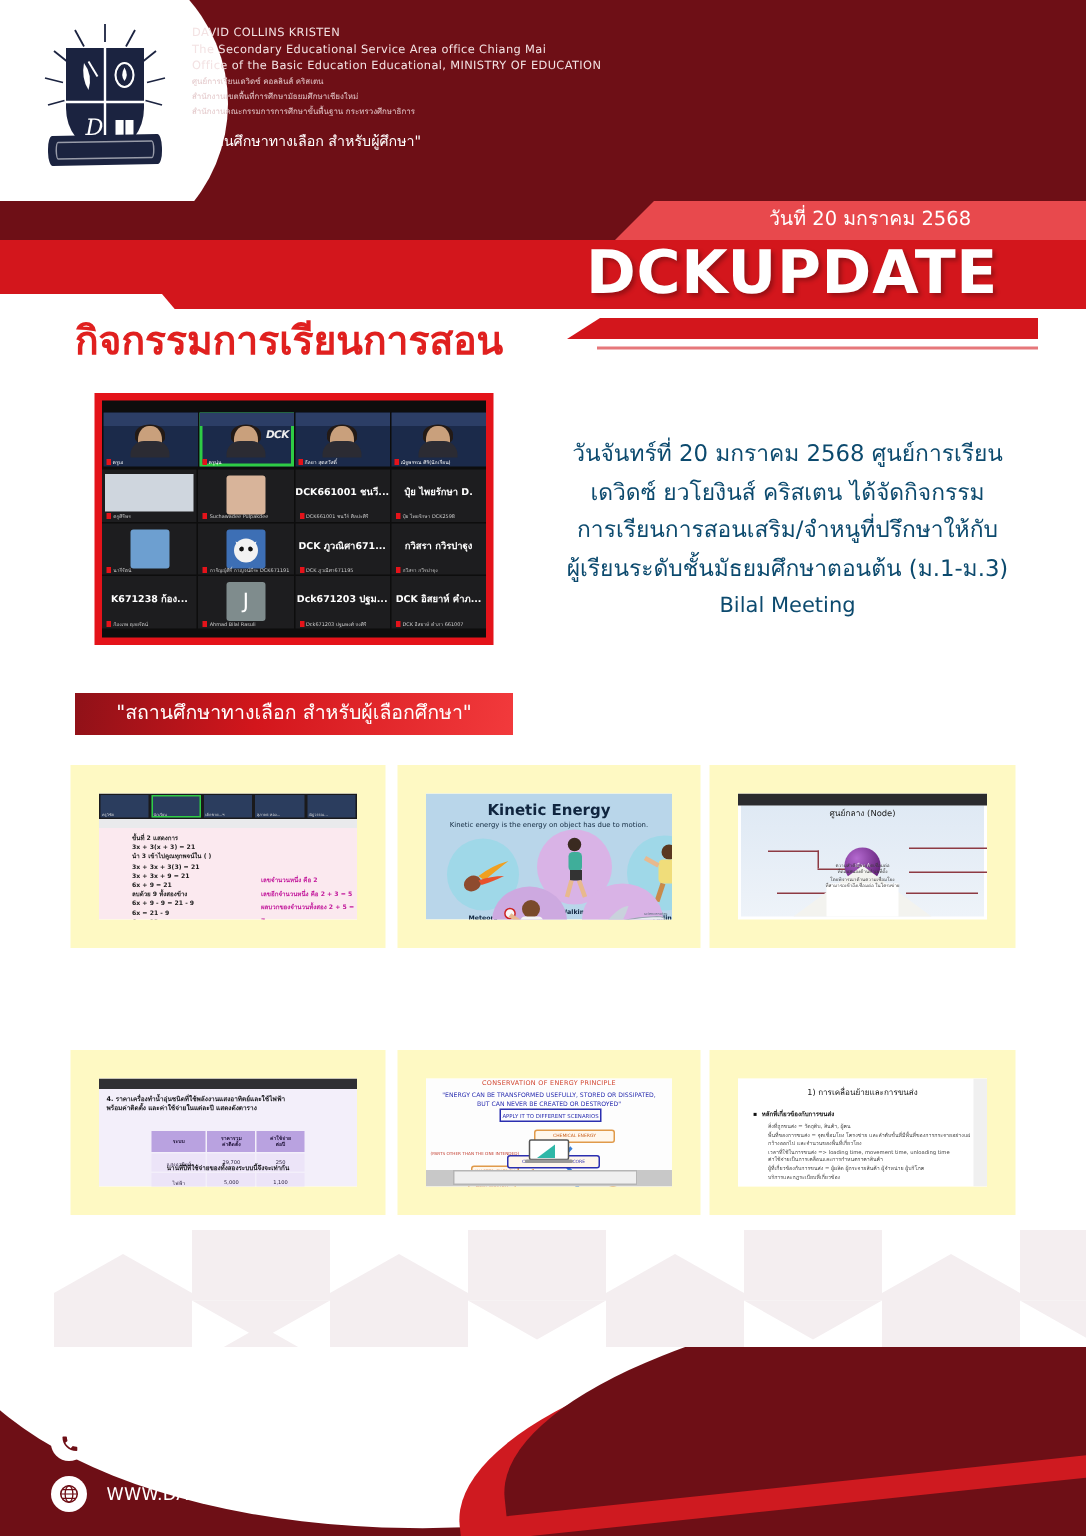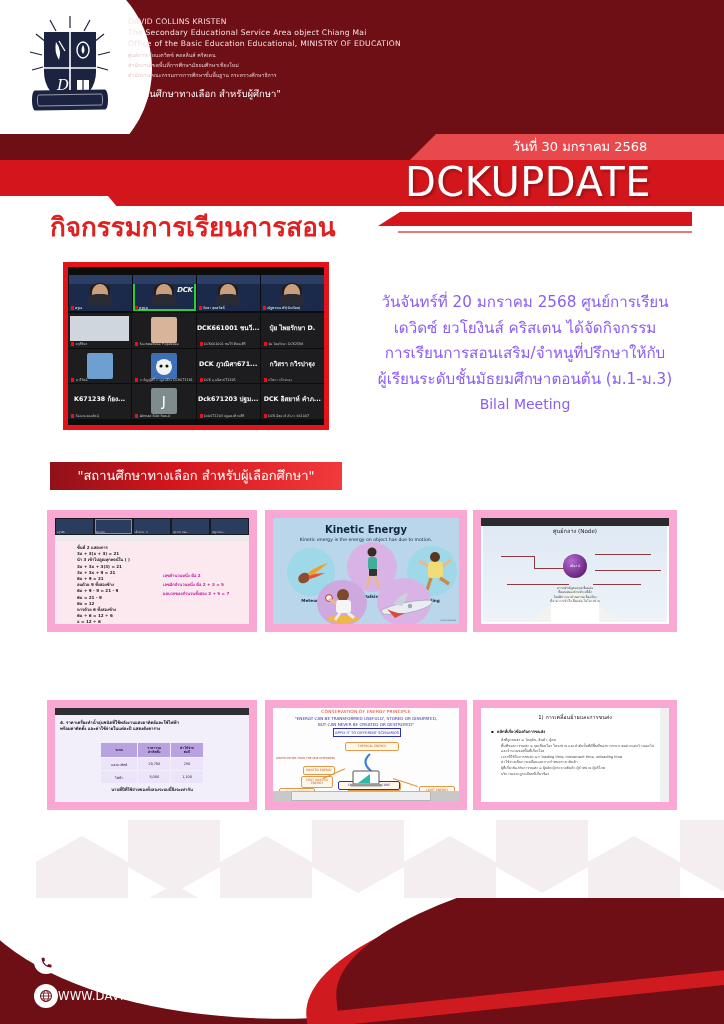--- a/index.html
+++ b/index.html
@@ -22,21 +22,21 @@
 
   
   .band{position:absolute;left:0;top:134px;width:724px;height:72px;background:#d3161c;}
   .band-dark{position:absolute;left:0;top:134px;width:480px;height:26px;background:#6e0f16;}
   .band-dark:after{content:"";position:absolute;right:-28px;top:0;border-top:26px solid #6e0f16;border-right:28px solid transparent;}
   .date-chip{position:absolute;left:436px;top:134px;width:288px;height:26px;background:#e8494d;}
   .date-chip:before{content:"";position:absolute;left:-26px;top:0;border-bottom:26px solid #e8494d;border-left:26px solid transparent;}
   .date-txt{position:absolute;left:0;top:0;width:288px;height:26px;line-height:26px;text-align:center;
             color:#ffffff;font-size:13px;}
   .dck-title{position:absolute;left:350px;top:158px;width:356px;height:48px;line-height:48px;text-align:center;
-             color:#ffffff;font-size:40px;font-weight:normal;letter-spacing:.5px;
+             color:#ffffff;font-size:40px;font-weight:bold;letter-spacing:.5px;
              text-shadow:2px 2px 3px rgba(0,0,0,.28);}
   .band-notch{position:absolute;left:0;top:196px;width:108px;height:26px;background:#ffffff;}
   .band-notch:after{content:"";position:absolute;left:108px;top:0;border-bottom:26px solid #ffffff;border-right:22px solid transparent;}
 
   
   .sec-title{position:absolute;left:50px;top:206px;font-size:26px;color:#e0201f;font-weight:bold;}
   .sec-deco{position:absolute;left:400px;top:212px;width:292px;height:14px;background:#d3161c;}
   .sec-deco:before{content:"";position:absolute;left:-22px;top:0;border-bottom:14px solid #d3161c;border-left:22px solid transparent;}
   .sec-rule{position:absolute;left:398px;top:231px;width:294px;height:2px;background:#e6777a;}
 
@@ -66,25 +66,25 @@
   .av-blue{background:#6d9fd0;}
   .av-letter{background:#7f8c8d;color:#fff;font-size:14px;text-align:center;line-height:26px;}
   .av-wide{position:absolute;left:2px;top:3px;right:2px;bottom:7px;background:#cfd6de;}
 
   .hero-cap{position:absolute;left:50px;top:462px;width:292px;height:28px;line-height:28px;text-align:center;
             color:#ffffff;font-size:13px;
             background:linear-gradient(100deg,#8f1118 0%,#d3161c 42%,#f23a3c 100%);}
 
   
   .body-txt{position:absolute;left:342px;top:290px;width:366px;text-align:center;
-            color:#8b5cf6;font-size:15.2px;line-height:25.5px;}
+            color:#0c4a6e;font-size:15.2px;line-height:25.5px;}
   .body-txt .en{font-size:14px;}
 
   
-  .thumb{position:absolute;background:#f9a8d4;padding:8px;box-sizing:border-box;}
+  .thumb{position:absolute;background:#fef9c3;padding:19px;box-sizing:border-box;}
   .thumb .in{position:relative;width:100%;height:100%;overflow:hidden;background:#fff;}
   .t-r1{top:510px;height:122px;}
   .t-r2{top:700px;height:110px;}
   .t-c1{left:47px;width:210px;}
   .t-c2{left:265px;width:202px;}
   .t-c3{left:473px;width:204px;}
 
   
   .m-bar{position:absolute;left:0;top:0;width:100%;height:17px;background:#1a1a1c;display:flex;}
   .m-bar .mt{flex:1;margin:1px;background:#2b3d5e;position:relative;}
@@ -152,21 +152,21 @@
   .hex:after{top:100%;border-top:26px solid #f4eef0;}
   .footer{position:absolute;left:0;bottom:0;width:724px;height:126px;background:#6e0f16;overflow:hidden;}
   .f-wave{position:absolute;left:-40px;top:-78px;width:900px;height:190px;background:#ffffff;
           border-radius:0 0 58% 42%/0 0 100% 100%;transform:rotate(-5deg);}
   .f-red{position:absolute;left:300px;top:-16px;width:520px;height:120px;background:#cf1a20;
           border-radius:60% 0 0 0/90% 0 0 0;transform:rotate(-6deg);}
   .f-red2{position:absolute;left:330px;top:-34px;width:520px;height:120px;background:#6e0f16;
           border-radius:60% 0 0 0/90% 0 0 0;transform:rotate(-6deg);}
   .f-row{position:absolute;left:34px;display:flex;align-items:center;}
   .f-ic{width:24px;height:24px;border-radius:50%;background:#ffffff;display:flex;align-items:center;justify-content:center;flex:0 0 auto;}
-  .f-tx{color:#ffffff;font-size:11.6px;letter-spacing:.2px;white-space:nowrap;}
+  .f-tx{margin-left:13px;color:#ffffff;font-size:11.6px;letter-spacing:.2px;white-space:nowrap;}
 </style>
 </head>
 <body>
 
 <div class="poster">
 
   <div class="header">
     <div class="hdr-white-circle"></div>
     <div class="logo">
       <svg width="108" height="110" viewBox="0 0 108 110">
@@ -190,33 +190,33 @@
         <path d="M67 35 q3 5 0 9 q-3 -4 0 -9 Z" fill="#ffffff"></path>
         <text x="41" y="80" font-size="15" fill="#ffffff" font-family="DejaVu Serif,serif" font-style="italic">D</text>
         <path d="M61 70 h12 v12 h-12 z" fill="#ffffff"></path>
         <path d="M67 70 v12" stroke="#1b2340" stroke-width="1.2"></path>
       </svg>
       <div class="ribbon"></div>
     </div>
 
     <div class="hdr-text">
       <div class="hdr-en">DAVID COLLINS KRISTEN</div>
-      <div class="hdr-en">The Secondary Educational Service Area object Chiang Mai</div>
+      <div class="hdr-en">The Secondary Educational Service Area office Chiang Mai</div>
       <div class="hdr-en">Office of the Basic Education Educational, MINISTRY OF EDUCATION</div>
       <div class="hdr-th-small">ศูนย์การเรียนเดวิดซ์ คอลลินส์ คริสเตน</div>
       <div class="hdr-th-small">สำนักงานเขตพื้นที่การศึกษามัธยมศึกษาเชียงใหม่</div>
       <div class="hdr-th-small">สำนักงานคณะกรรมการการศึกษาขั้นพื้นฐาน กระทรวงศึกษาธิการ</div>
       <div class="hdr-slogan">"สถานศึกษาทางเลือก สำหรับผู้ศึกษา"</div>
     </div>
   </div>
 
   <div class="band"></div>
   <div class="band-dark"></div>
   <div class="date-chip">
-    <div class="date-txt">วันที่ 30 มกราคม 2568</div>
+    <div class="date-txt">วันที่ 20 มกราคม 2568</div>
   </div>
   <div class="dck-title">DCKUPDATE</div>
   <div class="band-notch"></div>
 
   <div class="sec-title">กิจกรรมการเรียนการสอน</div>
   <div class="sec-deco"></div>
   <div class="sec-rule"></div>
 
   <div class="hero-frame">
     <div class="hero-inner">

